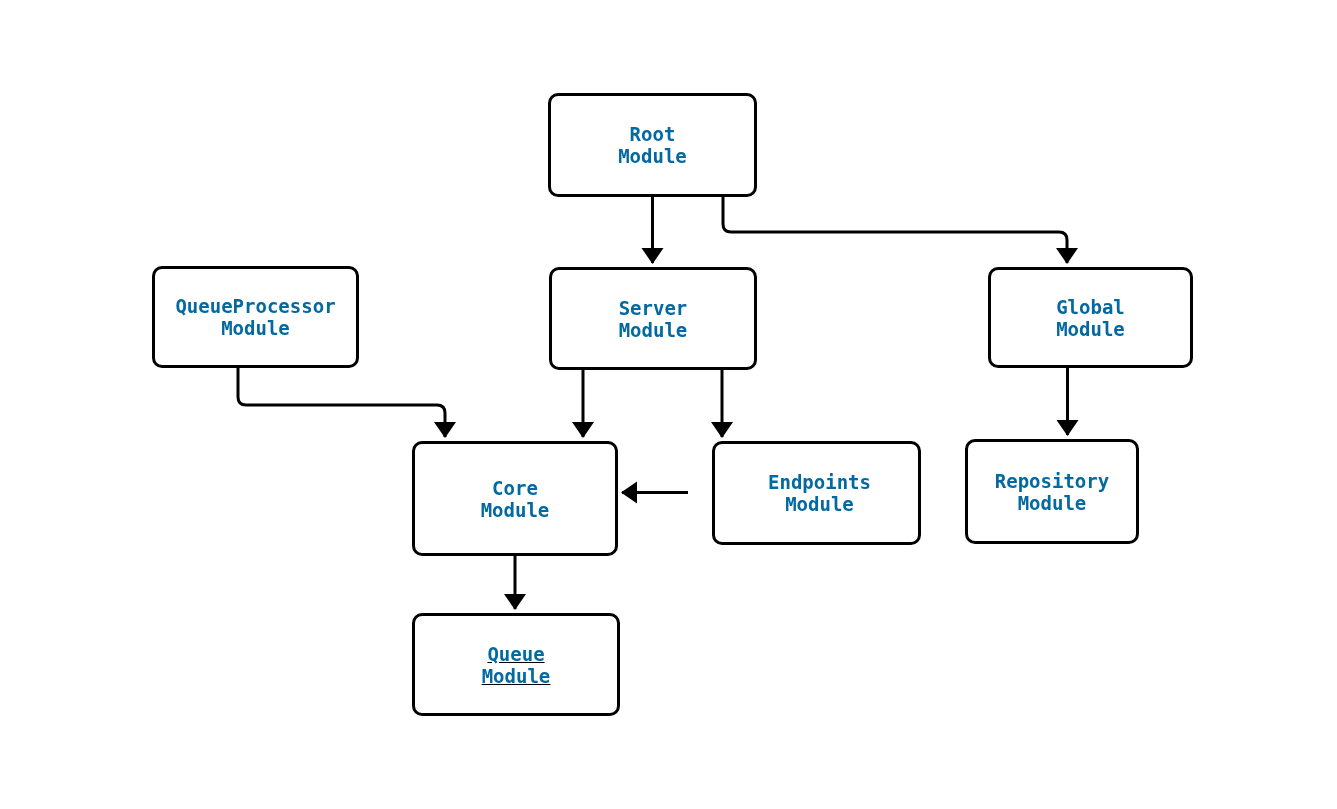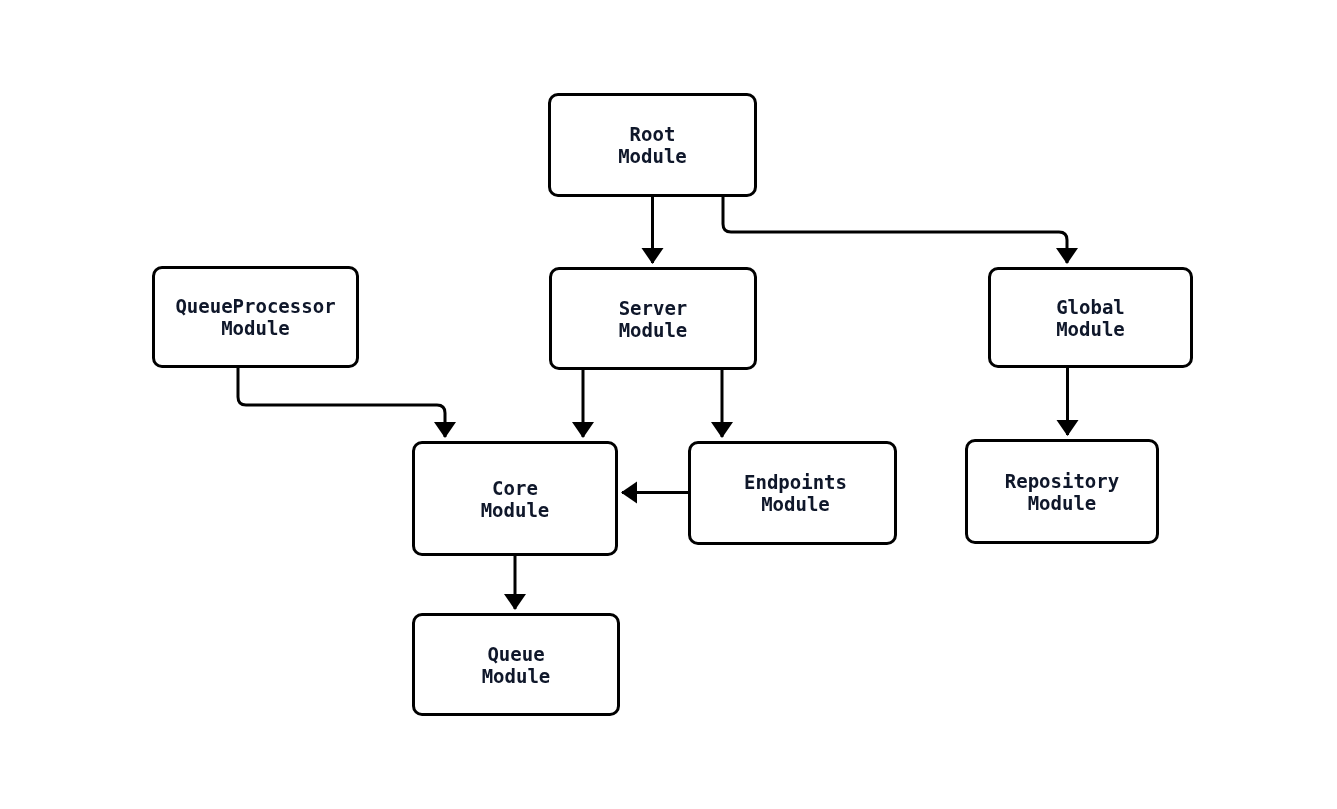--- a/index.html
+++ b/index.html
@@ -36,33 +36,33 @@
     border: 3px solid #000000;
     border-radius: 10px;
     display: flex;
     align-items: center;
     justify-content: center;
   }
   .node .label {
     display: block;
     white-space: pre-line;
     text-align: center;
-    color: #0f172a;
+    color: #0369a1;
     font-weight: 700;
     font-size: 19px;
     line-height: 22px;
   }
   .node-root        { left: 548px; top:  93px; width: 209px; height: 104px; }
   .node-queueproc   { left: 133px; top: 266px; width: 207px; height: 102px; margin-left: 19px; }
   .node-server      { left: 549px; top: 267px; width: 208px; height: 103px; }
   .node-global      { left: 965px; top: 267px; width: 205px; height: 101px; margin-left: 23px; }
   .node-core        { left: 412px; top: 441px; width: 206px; height: 115px; }
-  .node-endpoints   { left: 688px; top: 441px; width: 209px; height: 104px; padding-left: 6px; }
-  .node-repository  { left: 965px; top: 439px; width: 194px; height: 105px; }
-  .node-queue       { left: 412px; top: 613px; width: 208px; height: 103px; }
+  .node-endpoints   { left: 712px; top: 441px; width: 209px; height: 104px; padding-left: 6px; }
+  .node-repository  { left: 965px; top: 439px; width: 174px; height: 105px; }
+  .node-queue       { left: 412px; top: 613px; width: 208px; height: 103px; text-decoration: underline; }
 </style>
 </head>
 <body>
 
 <div class="canvas">
 
   <svg class="edges-layer" viewBox="0 0 1337 809" xmlns="http://www.w3.org/2000/svg">
     <defs>
       <marker id="arrowhead" viewBox="0 0 16 24" refX="15" refY="12" markerUnits="userSpaceOnUse" markerWidth="16" markerHeight="24" orient="auto">
         <path d="M0,1 L16,12 L0,23 Z" fill="#000000"></path>

